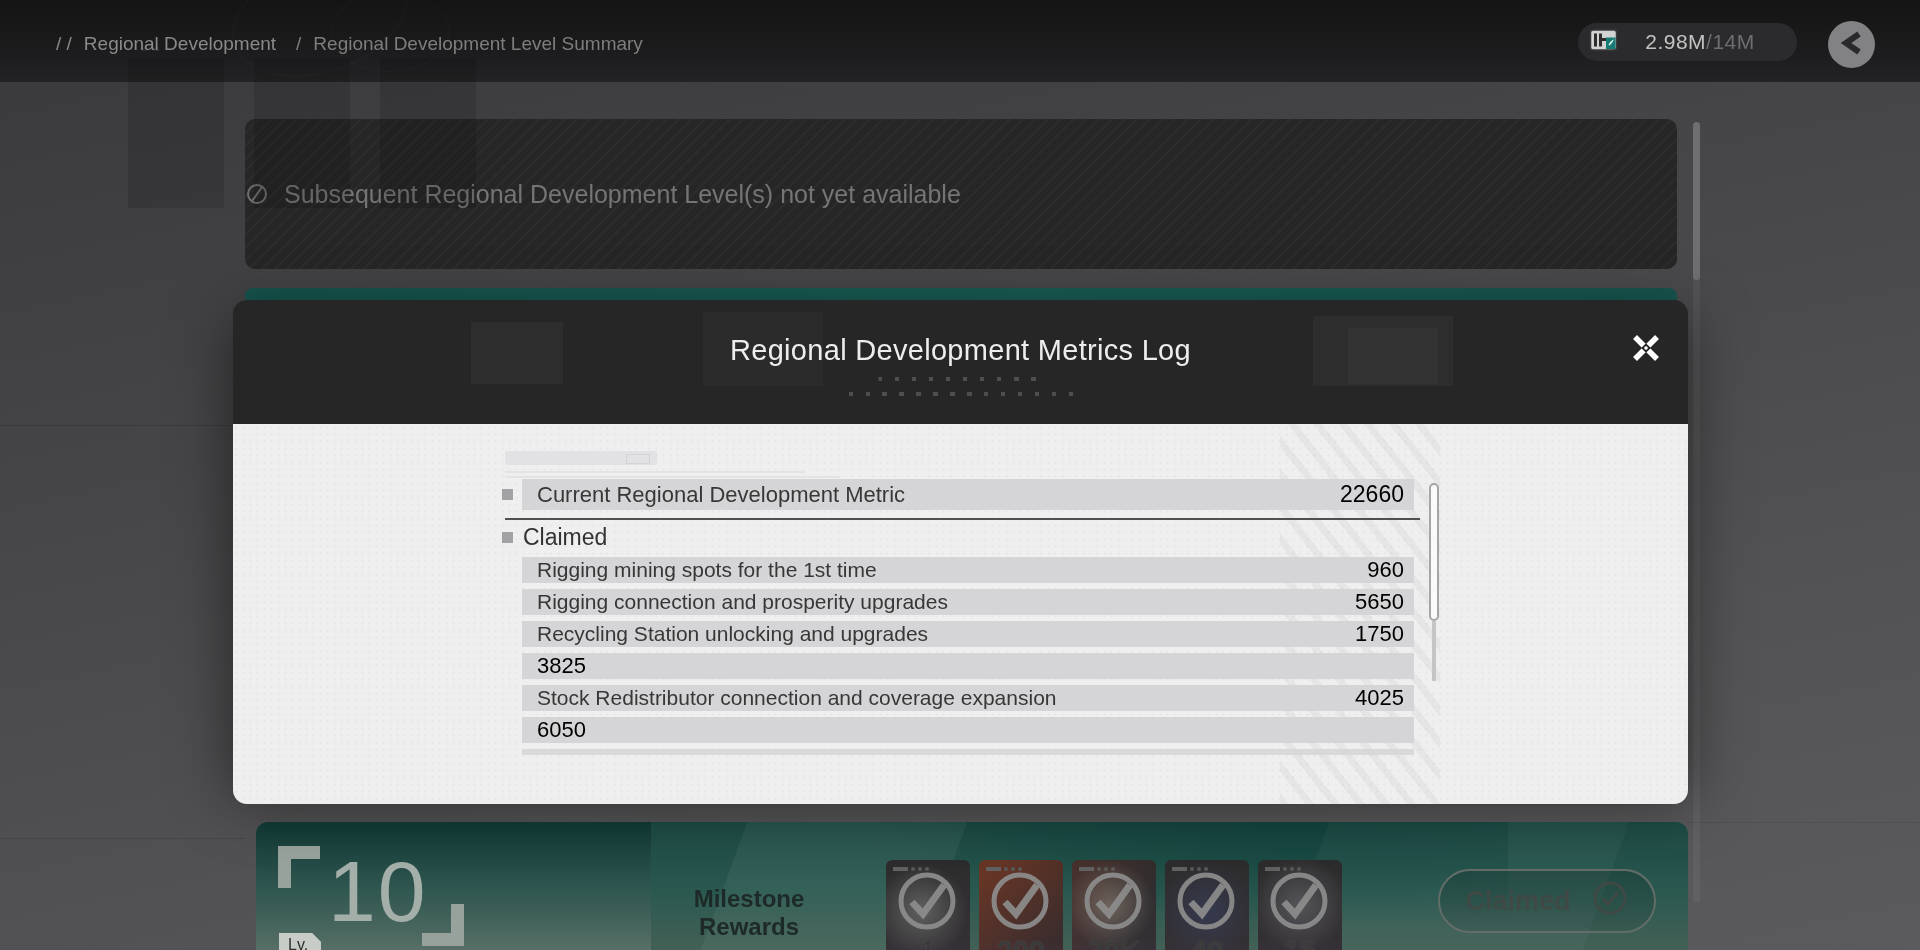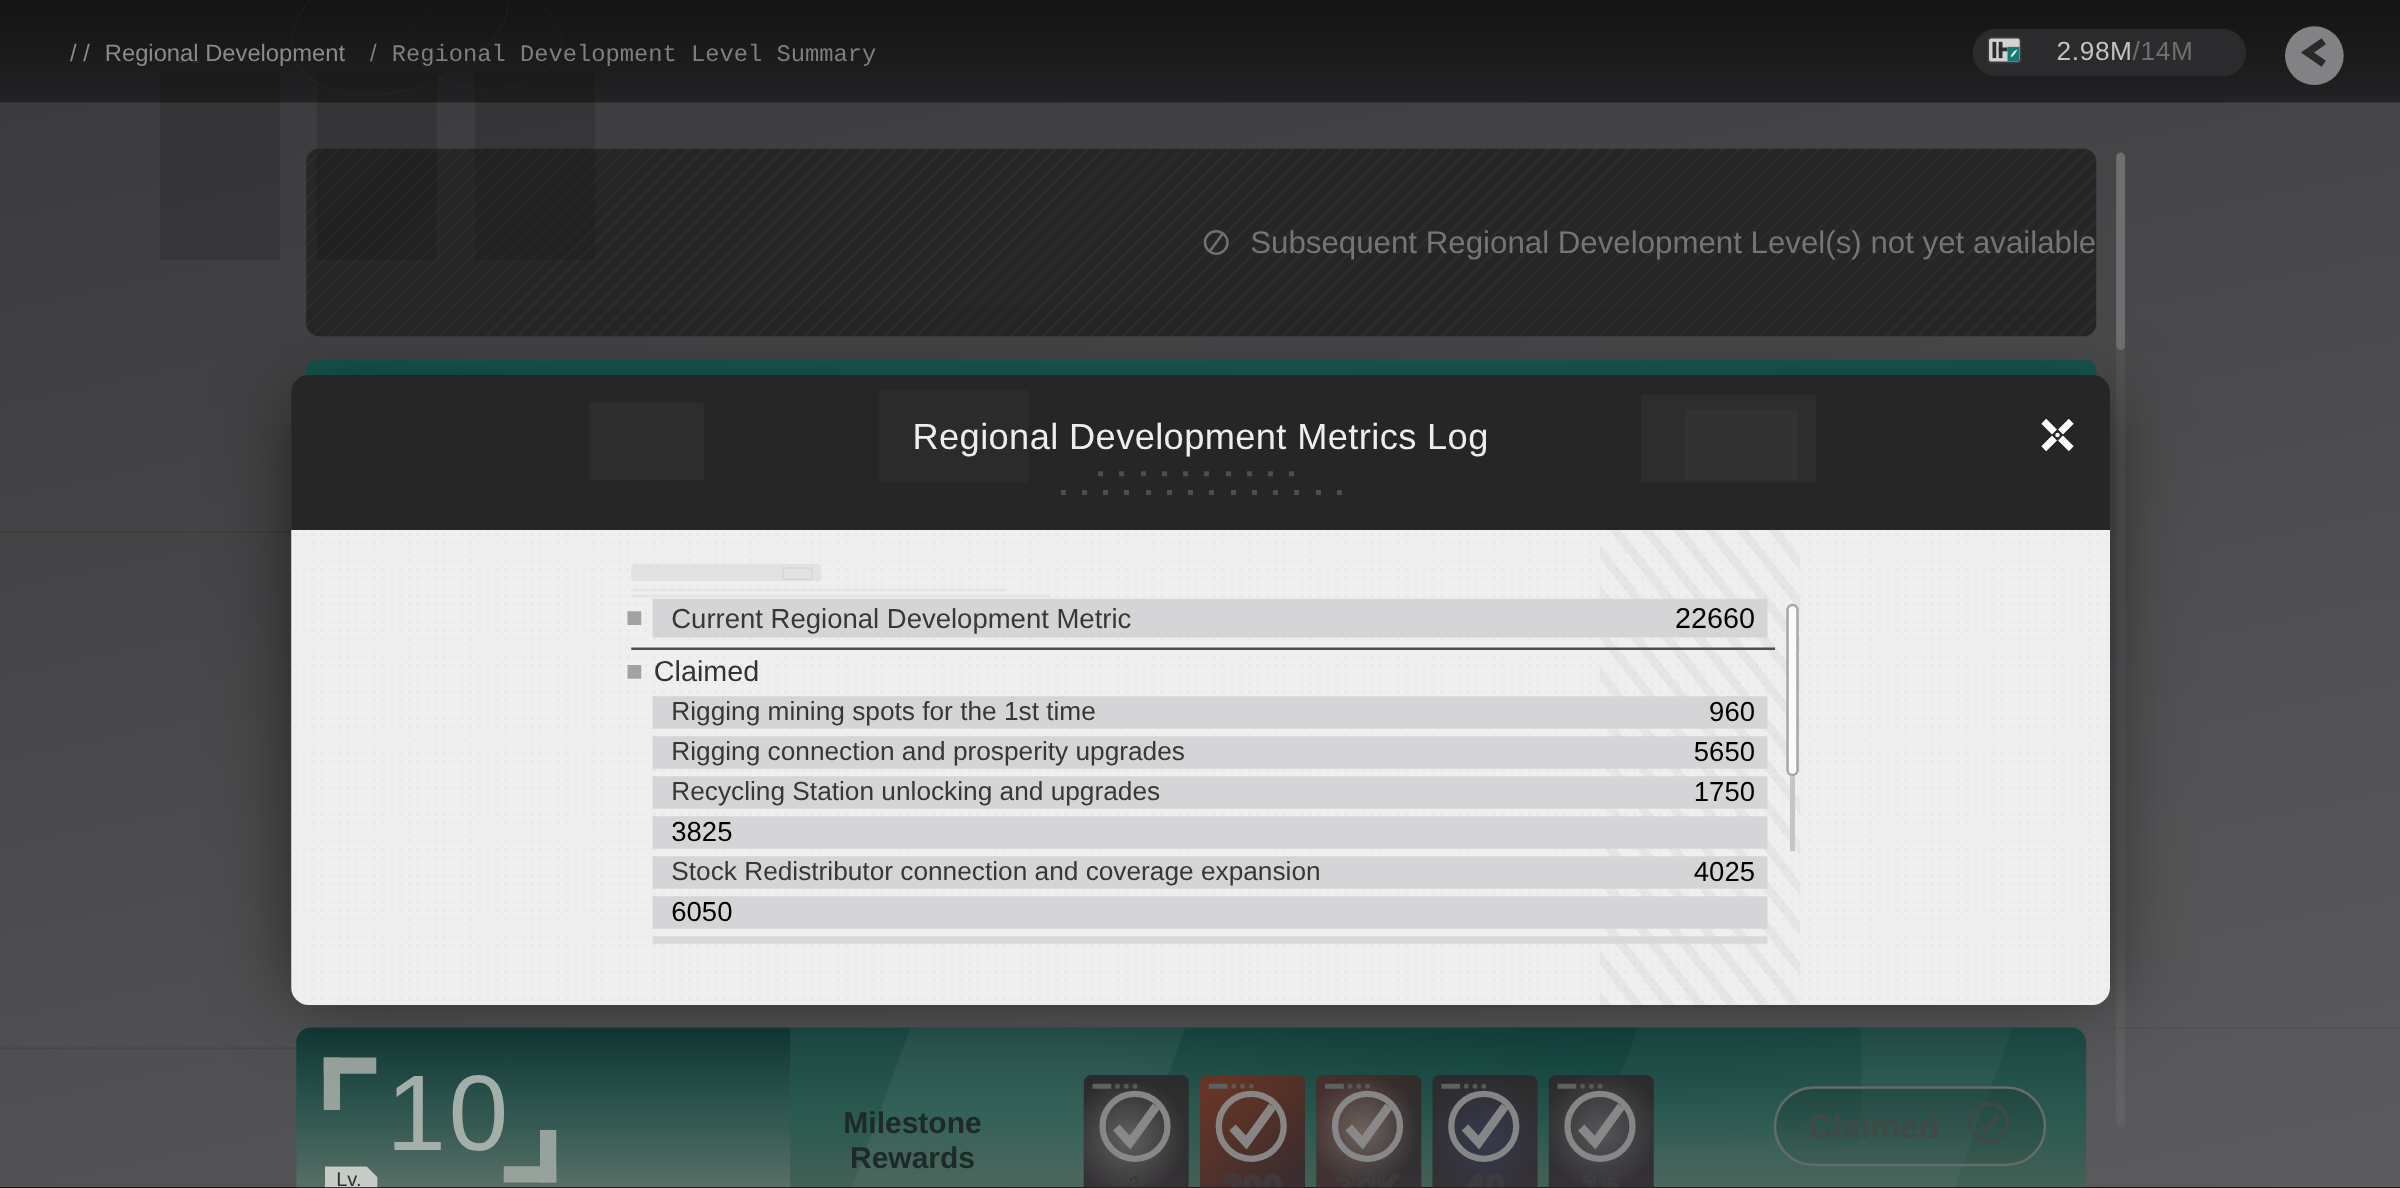--- a/index.html
+++ b/index.html
@@ -15,53 +15,53 @@
   .map-decor { position:absolute; left:110px; top:2px; width:400px; height:78px; opacity:.6; pointer-events:none; }
   .map-decor .c1 { position:absolute; left:120px; top:-40px; width:180px; height:110px; border:1px solid rgba(255,255,255,0.05); border-radius:50%; transform:rotate(-18deg); }
   .map-decor .c2 { position:absolute; left:220px; top:-10px; width:120px; height:80px; border:1px solid rgba(255,255,255,0.04); border-radius:50%; }
   .map-decor .tri { position:absolute; left:30px; top:40px; color:rgba(255,255,255,0.10); font-size:10px; letter-spacing:2px; }
   .under-glyphs { position:absolute; left:128px; top:58px; width:375px; height:150px; pointer-events:none;
     background:repeating-linear-gradient(90deg, rgba(0,0,0,0.16) 0 96px, transparent 96px 126px);
     opacity:.8; z-index:3; }
   .breadcrumb { position:absolute; left:56px; top:33px; display:flex; align-items:center; gap:12px;
     font-size:19px; color:#8a8a8a; z-index:4; }
   .breadcrumb .bc-sep2 { margin-left:8px; color:#7e7e7e; }
-  .breadcrumb .bc-last { color:#7e7e7e;font-family:Liberation Mono, monospace; }
+  .breadcrumb .bc-last { color:#7e7e7e; }
   .currency { position:absolute; left:1578px; top:23px; width:219px; height:38px; border-radius:19px;
     background:#2b2b2d; display:flex; align-items:center; padding:0 16px 0 11px; z-index:4; }
   .currency-text { flex:1; text-align:center; font-size:21px; letter-spacing:.5px; }
   .currency-value { color:#c3c3c3; }
   .currency-max { color:#6e6e70; }
   .back-btn { position:absolute; left:1828px; top:21px; width:47px; height:47px; border-radius:50%;
     background:#828284; display:flex; align-items:center; justify-content:center; z-index:4; }
 
   
   .banner { position:absolute; left:245px; top:119px; width:1432px; height:150px; border-radius:10px;
-    background:#262626; overflow:hidden; display:flex; align-items:center; justify-content:flex-end; gap:15px; }
+    background:#262626; overflow:hidden; display:flex; align-items:center; justify-content:flex-start; gap:15px; }
   .banner::before { content:""; position:absolute; inset:0;
     background:repeating-linear-gradient(135deg, rgba(255,255,255,0.028) 0 2px, transparent 2px 9px); }
   .banner-text { font-size:25px; color:#757575; font-weight:500; position:relative; }
   .banner-icon { position:relative; display:flex; }
 
   .page-scroll-track { position:absolute; left:1693px; top:122px; width:7px; height:780px;
     background:rgba(255,255,255,0.05); border-radius:4px; }
   .page-scroll-thumb { position:absolute; left:0; top:0; width:7px; height:158px; background:#6f6f71; border-radius:4px; }
 
   .hline { position:absolute; height:1px; background:rgba(0,0,0,0.12); }
   .hline.l1 { left:0; top:425px; width:233px; }
   .hline.l2 { left:0; top:838px; width:245px; }
   .hline.r1 { left:1688px; top:822px; width:232px; background:rgba(0,0,0,0.07); }
 
   .card-top { position:absolute; left:245px; top:288px; width:1432px; height:14px;
     background:linear-gradient(90deg,#16524c 0%,#195a53 55%,#17544e 100%); border-radius:8px 8px 0 0; }
   .card-bottom { position:absolute; left:245px; top:778px; width:1432px; height:27px;
     background:#525254; border-radius:0 0 12px 12px; }
 
   
-  .milestone { position:absolute; left:237px; top:822px; width:1432px; height:128px;
+  .milestone { position:absolute; left:256px; top:822px; width:1432px; height:128px;
     border-radius:12px 12px 0 0; overflow:hidden;
     background:linear-gradient(180deg,#1d4a44 0%,#2a5950 55%,#43605  100%);
     background:linear-gradient(180deg,#1d4a44 0%,#2a5950 55%,#436056 100%); }
   .m-curve { position:absolute; right:180px; top:0; width:760px; height:120px;
     background:radial-gradient(ellipse at 80% -30%, rgba(14,64,58,0.95) 0%, rgba(14,64,58,0) 62%); }
   .m-streak { position:absolute; top:0; height:100%; background:rgba(255,255,255,0.05); transform:skewX(-20deg); }
   .m-streak.s1 { left:468px; width:220px; }
   .m-streak.s2 { left:1050px; width:300px; background:rgba(255,255,255,0.035); }
   .m-leftpanel { position:absolute; left:0; top:0; width:395px; height:100%;
     background:linear-gradient(180deg, rgba(8,44,41,0.55) 0%, rgba(140,150,145,0.28) 100%); }

